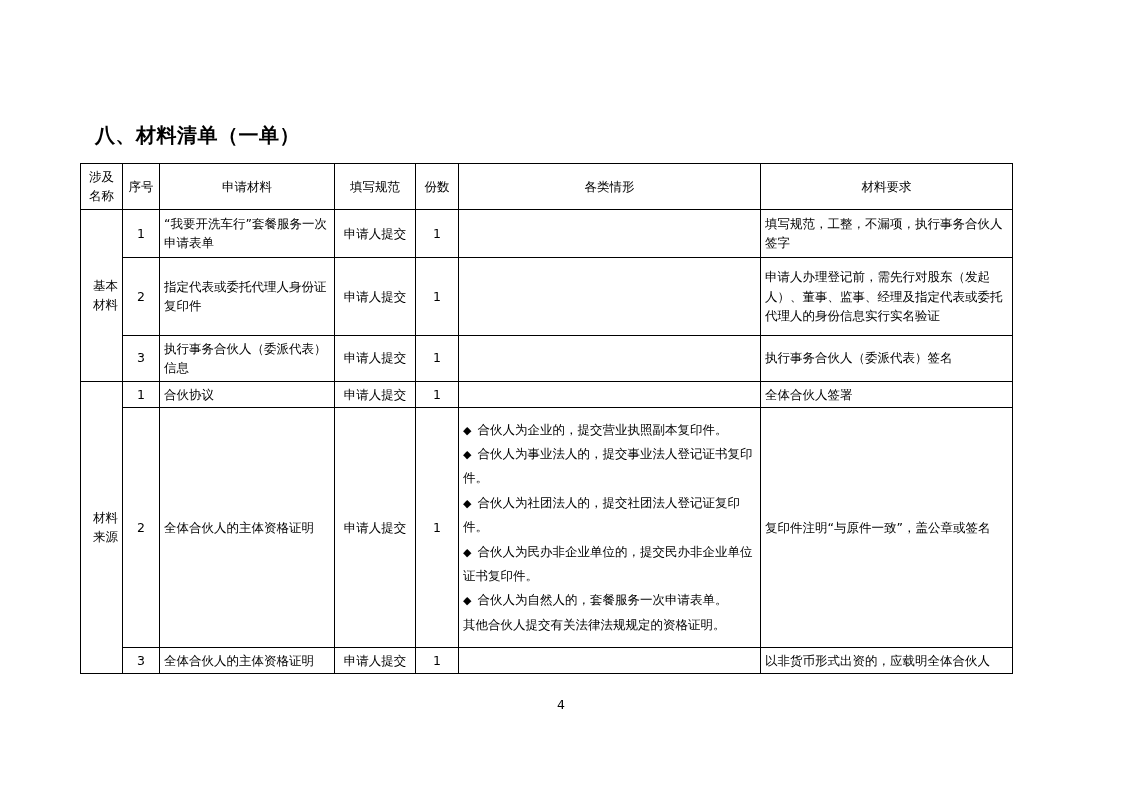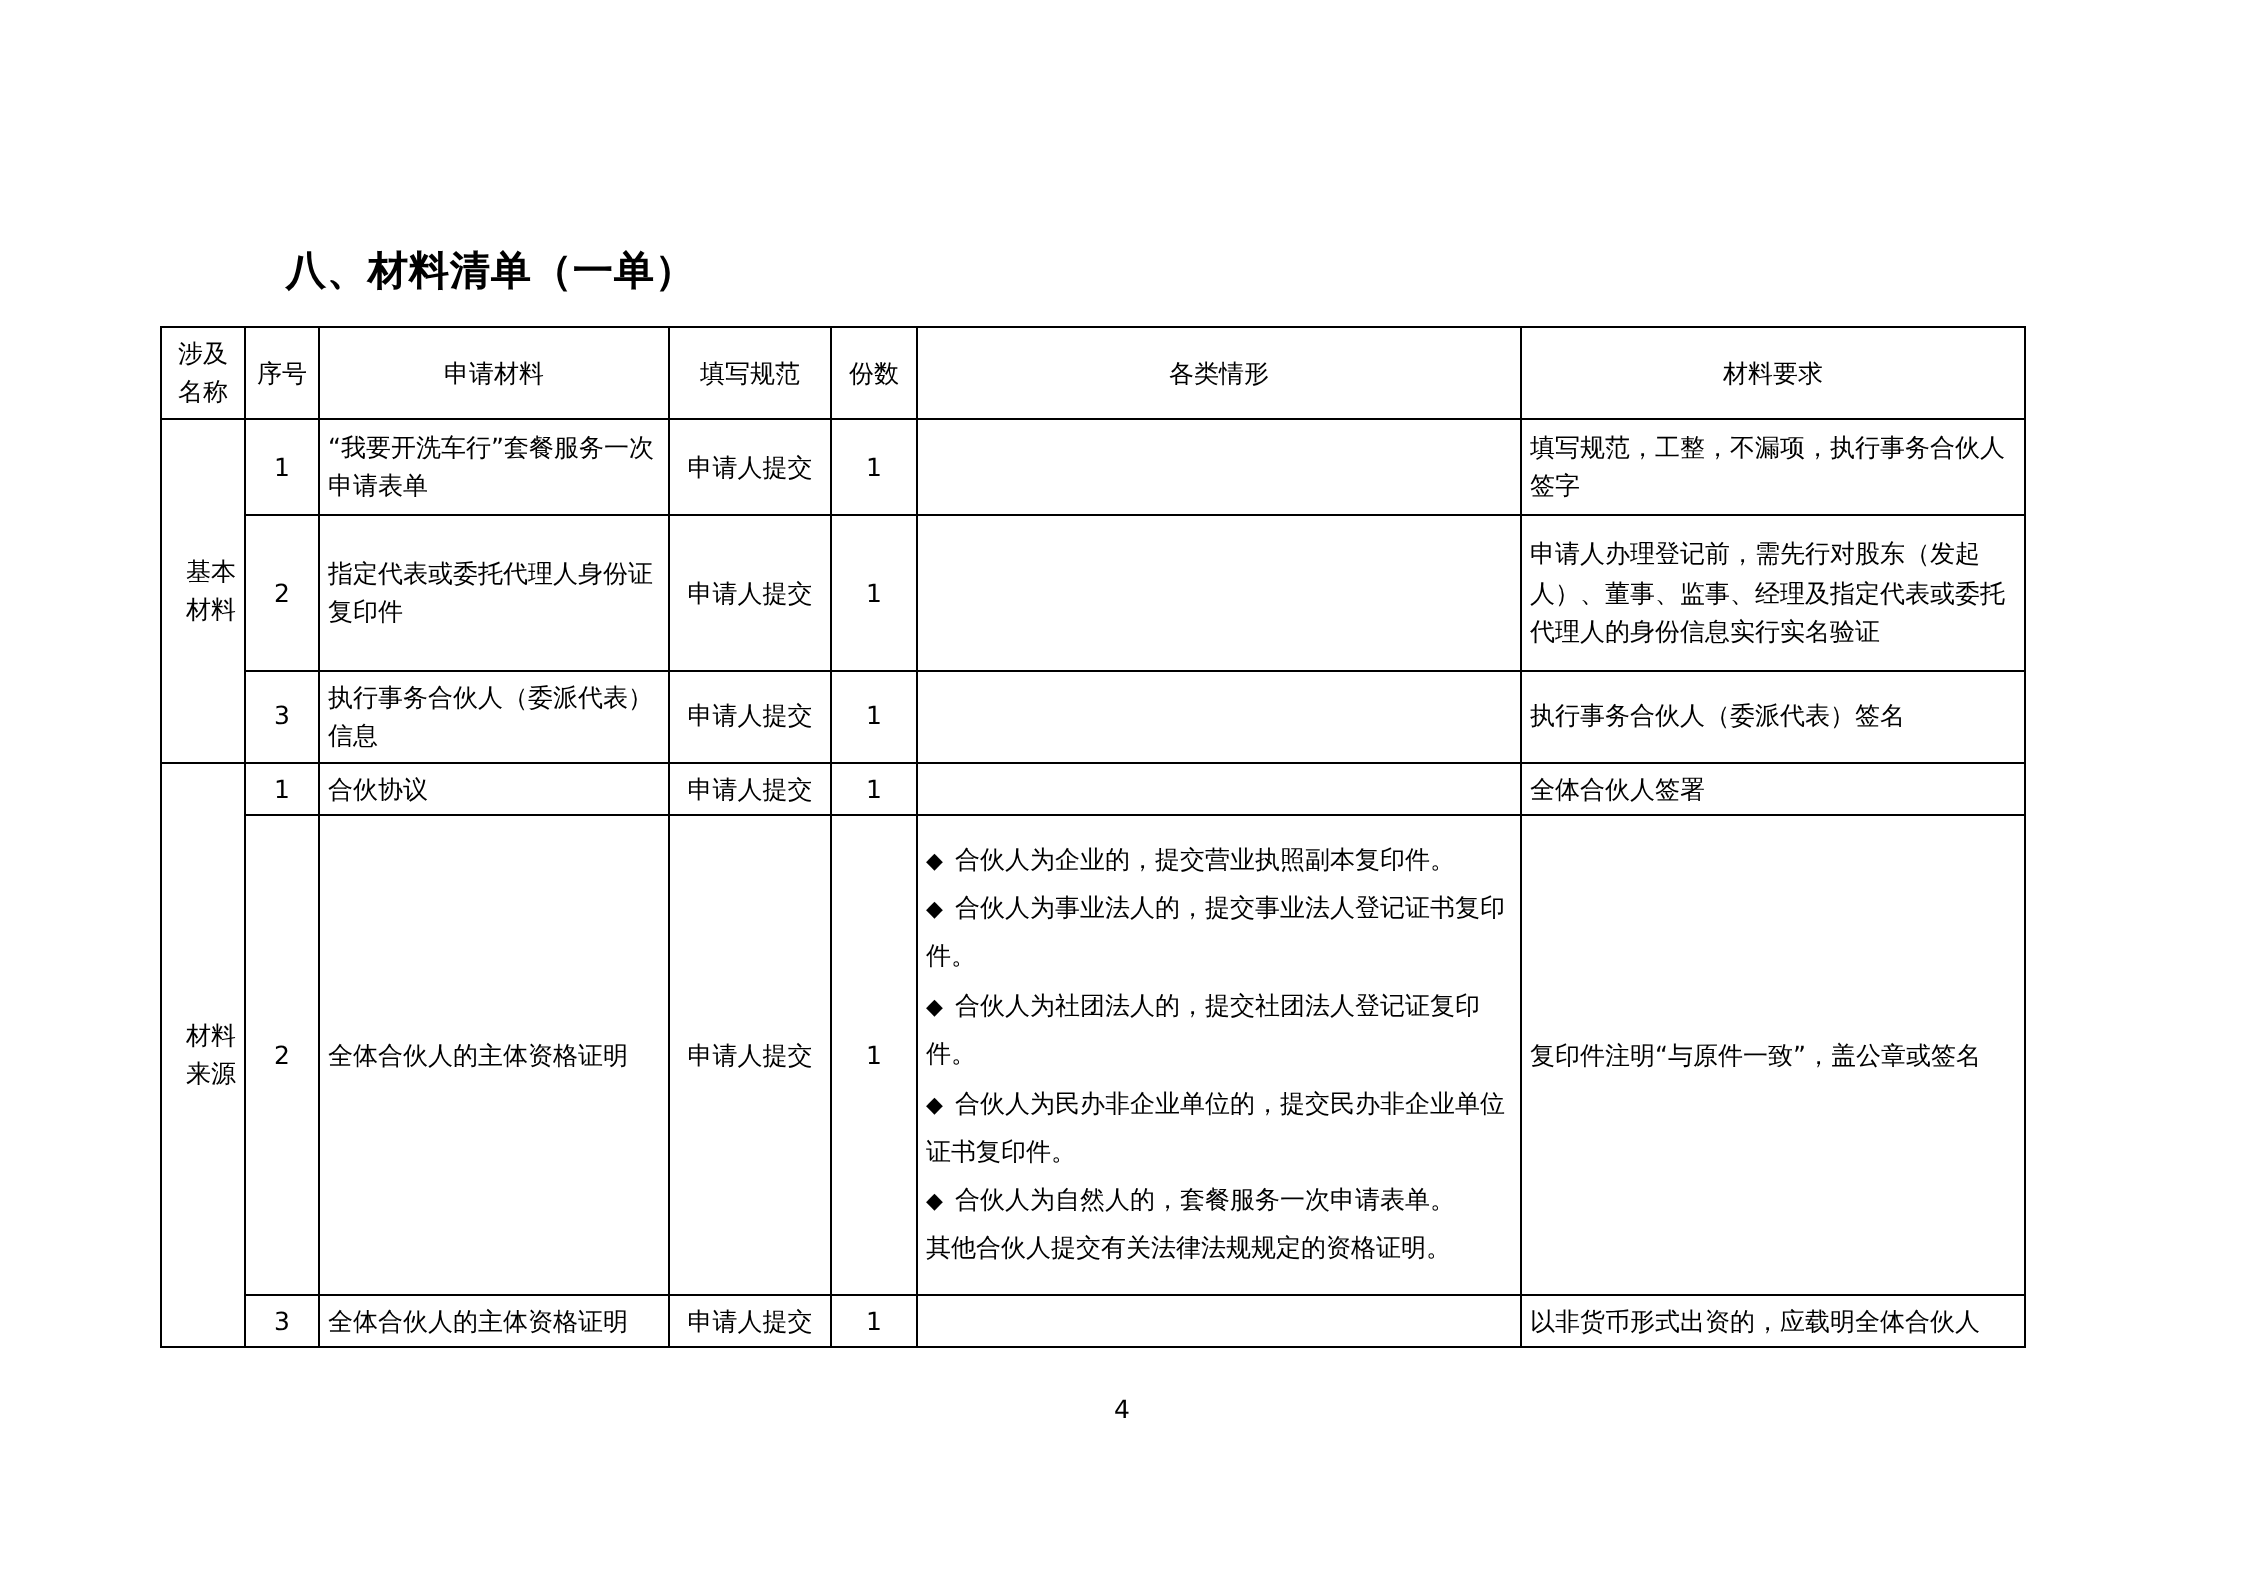--- a/index.html
+++ b/index.html
@@ -22,21 +22,20 @@
     height: 793px;
   }
   .doc-title {
     position: absolute;
     left: 95px;
     top: 122px;
     font-size: 20px;
     font-weight: bold;
     letter-spacing: 0.5px;
     white-space: nowrap;
-    margin-left: 48px;
   }
   table.matlist {
     position: absolute;
     left: 80px;
     top: 163px;
     width: 932px;
     border-collapse: collapse;
     table-layout: fixed;
     font-size: 12.5px;
   }
@@ -76,21 +75,20 @@
     line-height: 1.95;
     text-indent: 0;
   }
   .bullet-list .bl .dia {
     font-size: 11px;
     margin-right: 6px;
   }
   .bullet-list .cont {
     display: block;
     line-height: 1.95;
-    font-family: Liberation Mono, monospace;
   }
   .row-tall { height: 48px; }
   .row-mid { height: 40px; }
   .page-number {
     position: absolute;
     left: 0;
     top: 697px;
     width: 1122px;
     text-align: center;
     font-size: 12.5px;

